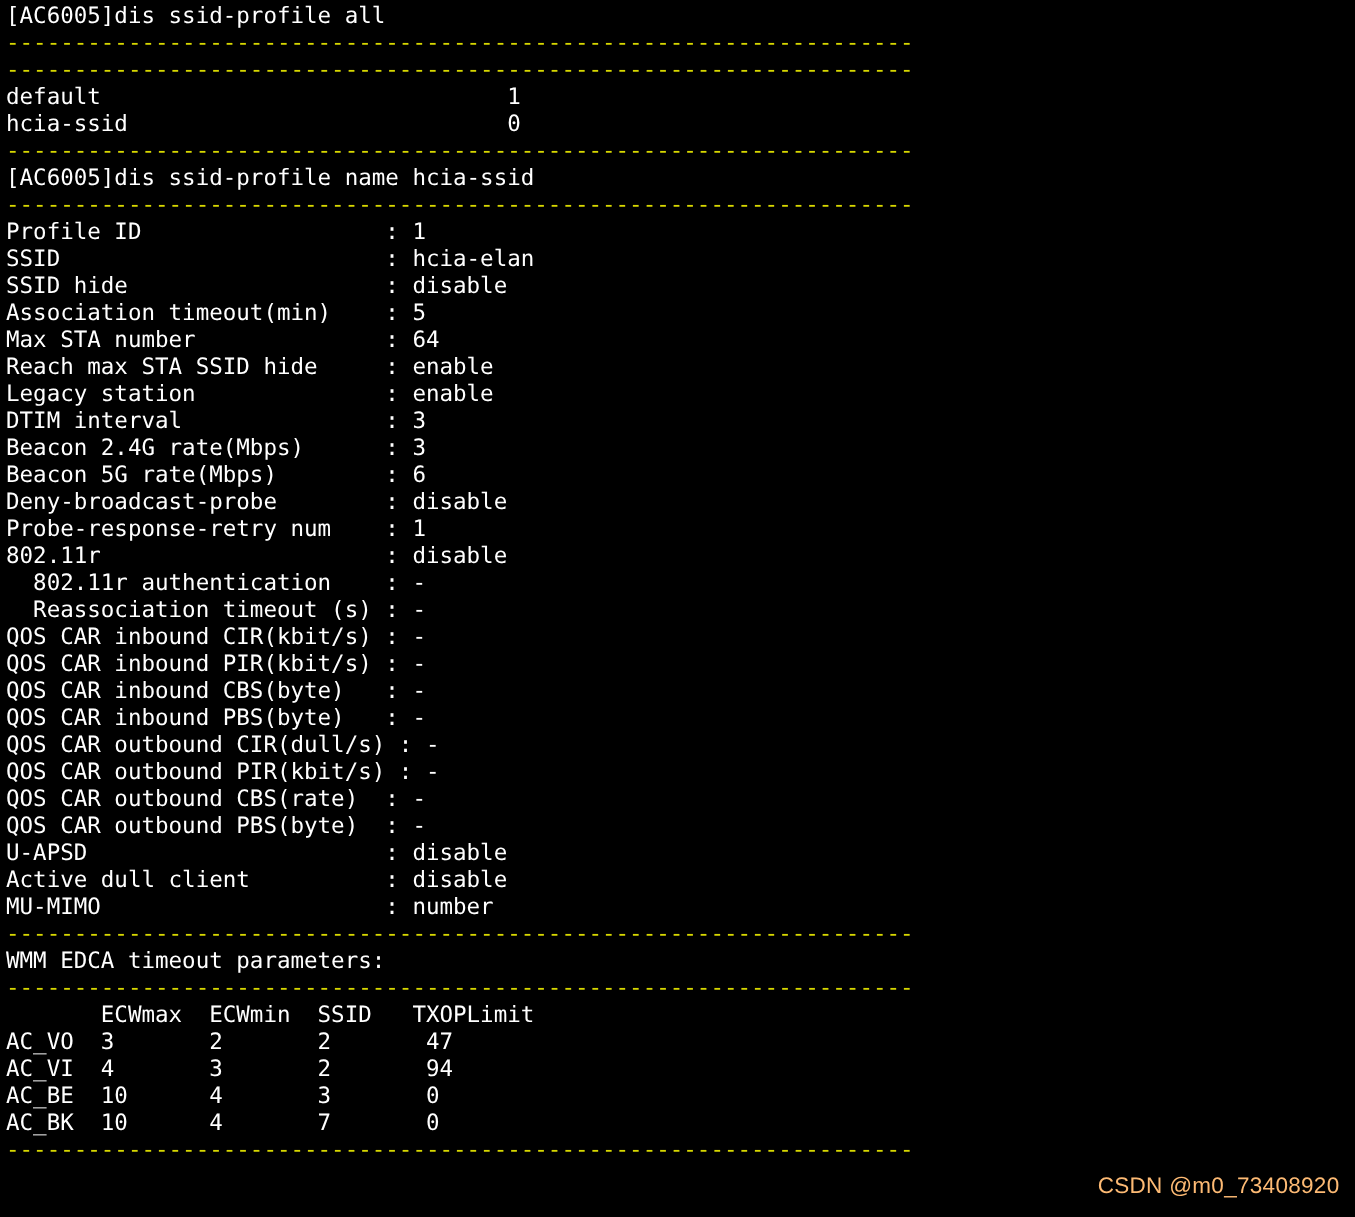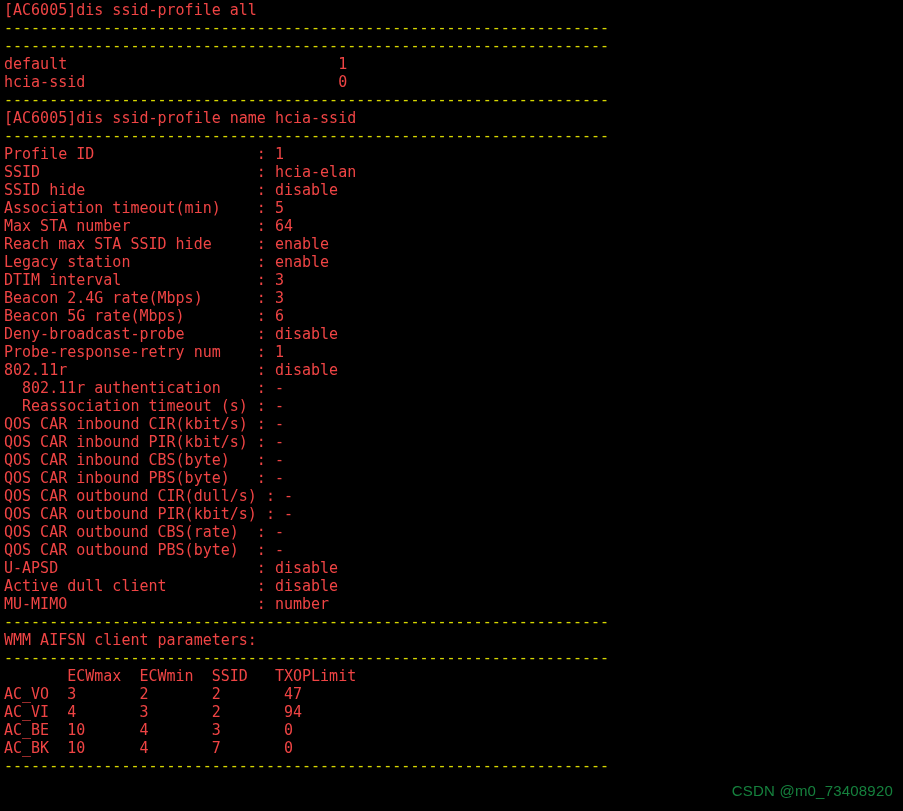--- a/index.html
+++ b/index.html
@@ -19,33 +19,33 @@
     position: absolute;
     left: 4px;
     top: 1px;
     width: 899px;
     height: 810px;
   }
   .line {
     height: 18px;
     line-height: 18px;
     font-size: 15px;
-    color: #ef4444;
+    color: #ffffff;
     white-space: pre;
     letter-spacing: 0px;
     font-family: "DejaVu Sans Mono", "Liberation Mono", monospace;
   }
   .line.rule {
     color: #d7d700;
   }
   #watermark {
     position: absolute;
     right: 10px;
     bottom: 12px;
-    color: #15803d;
+    color: #fdba74;
     font-size: 15px;
     font-family: "Liberation Sans", "DejaVu Sans", sans-serif;
     white-space: pre;
     letter-spacing: 0.2px;
   }
 </style>
 </head>
 <body>
 
 <div id="terminal">
@@ -77,21 +77,21 @@
     <div class="line">QOS CAR inbound CBS(byte)   : -</div>
     <div class="line">QOS CAR inbound PBS(byte)   : -</div>
     <div class="line">QOS CAR outbound CIR(dull/s) : -</div>
     <div class="line">QOS CAR outbound PIR(kbit/s) : -</div>
     <div class="line">QOS CAR outbound CBS(rate)  : -</div>
     <div class="line">QOS CAR outbound PBS(byte)  : -</div>
     <div class="line">U-APSD                      : disable</div>
     <div class="line">Active dull client          : disable</div>
     <div class="line">MU-MIMO                     : number</div>
     <div class="line rule">-------------------------------------------------------------------</div>
-    <div class="line">WMM AIFSN client parameters:</div>
+    <div class="line">WMM EDCA timeout parameters:</div>
     <div class="line rule">-------------------------------------------------------------------</div>
     <div class="line">       ECWmax  ECWmin  SSID   TXOPLimit</div>
     <div class="line">AC_VO  3       2       2       47</div>
     <div class="line">AC_VI  4       3       2       94</div>
     <div class="line">AC_BE  10      4       3       0</div>
     <div class="line">AC_BK  10      4       7       0</div>
     <div class="line rule">-------------------------------------------------------------------</div>
   </div>
 
 <div id="watermark">CSDN @m0_73408920</div>

